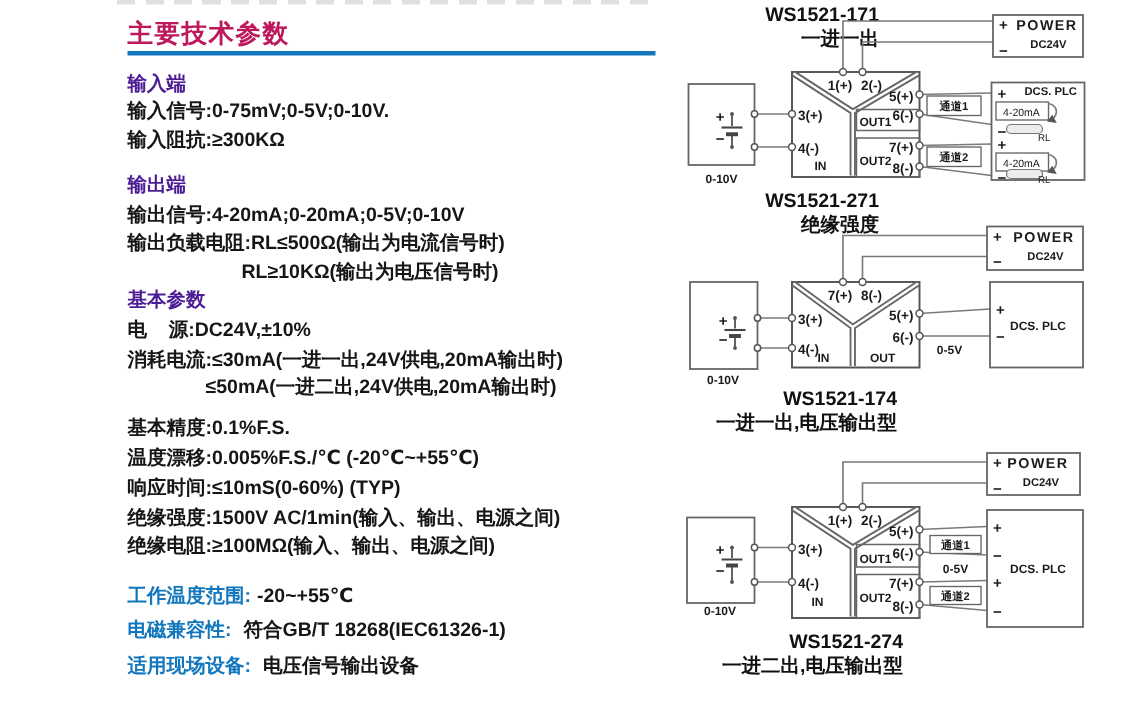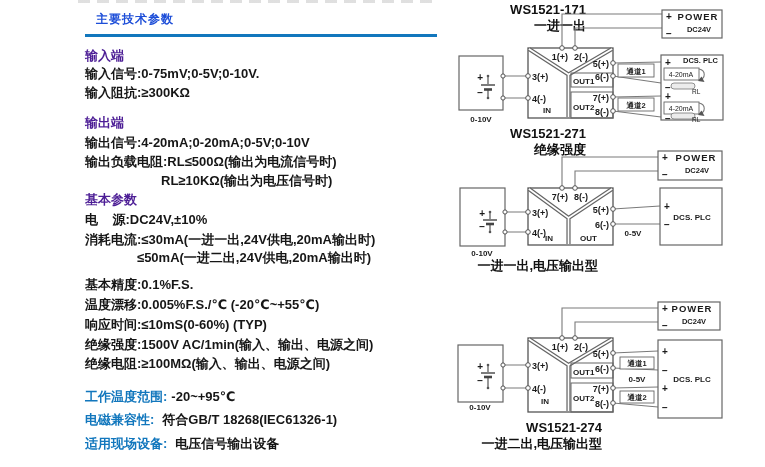--- a/index.html
+++ b/index.html
@@ -1,20 +1,20 @@
 <!DOCTYPE html>
 <html><head>
 <meta charset="utf-8">
 <style>
   html,body{margin:0;padding:0;background:#fff;}
   #canvas{position:relative;width:765px;height:467px;background:#fff;overflow:hidden;
           font-family:"Liberation Sans","DejaVu Sans",sans-serif;}
   
   #left{position:absolute;left:85px;top:0;width:360px;height:467px;}
-  .h1{position:absolute;left:11px;font-size:12px;font-weight:700;color:#1d4ed8;letter-spacing:1px;}
+  .h1{position:absolute;left:0;font-size:17px;font-weight:700;color:#be185d;letter-spacing:1px;}
   .rule{position:absolute;left:0;width:352px;height:3px;background:#1277bd;}
   .gh{position:absolute;left:0;font-size:13px;font-weight:700;color:#4c1d95;}
   .ln{position:absolute;left:0;font-size:13px;font-weight:700;color:#161616;white-space:pre;}
   .blue{color:#1277bd;}
   .val{margin-left:4px;color:#161616;}
   .remnant{position:absolute;left:78px;top:0;width:356px;height:3px;opacity:.55;
            background:repeating-linear-gradient(90deg,#c6c6c6 0 12px,transparent 12px 19px);}
   
   .dt{position:absolute;text-align:right;color:#111;font-weight:700;font-size:13px;line-height:16px;}
   
@@ -63,34 +63,35 @@
     <div class="gh" style="top:191px">基本参数</div>
     <div class="ln" style="top:211px">电    源:DC24V,±10%</div>
     <div class="ln" style="top:231px">消耗电流:≤30mA(一进一出,24V供电,20mA输出时)</div>
     <div class="ln" style="top:249px;left:52px">≤50mA(一进二出,24V供电,20mA输出时)</div>
     <div class="ln" style="top:276px">基本精度:0.1%F.S.</div>
     <div class="ln" style="top:296px">温度漂移:0.005%F.S./℃ (-20℃~+55℃)</div>
     <div class="ln" style="top:316px">响应时间:≤10mS(0-60%) (TYP)</div>
     <div class="ln" style="top:336px">绝缘强度:1500V AC/1min(输入、输出、电源之间)</div>
     <div class="ln" style="top:355px">绝缘电阻:≥100MΩ(输入、输出、电源之间)</div>
 
-    <div class="ln" style="top:388px"><span class="blue">工作温度范围:</span><span class="val">-20~+95℃</span></div>
+    <div class="ln" style="top:388px"><span class="blue">工作温度范围:</span><span class="val">-20~+55℃</span></div>
     <div class="ln" style="top:411px"><span class="blue">电磁兼容性:</span><span class="val" style="margin-left:8px">符合GB/T 18268(IEC61326-1)</span></div>
     <div class="ln" style="top:435px"><span class="blue">适用现场设备:</span><span class="val" style="margin-left:8px">电压信号输出设备</span></div>
   </div>
 
   <div class="dt" style="left:446px;top:2px;width:140px">
     <div>WS1521-171</div>
     <div>一进一出</div>
   </div>
   <div class="dt" style="left:446px;top:126px;width:140px">
     <div>WS1521-271</div>
     <div>绝缘强度</div>
   </div>
   <div class="dt" style="left:438px;top:258px;width:160px">
+    <div>WS1521-174</div>
     <div>一进一出,电压输出型</div>
   </div>
   <div class="dt" style="left:442px;top:420px;width:160px">
     <div>WS1521-274</div>
     <div>一进二出,电压输出型</div>
   </div>
 
   <svg style="left:440px;top:0" width="325" height="125" viewBox="0 0 325 125">
     <g>
       <path class="wire" d="M122,48 V14 H222"></path>

